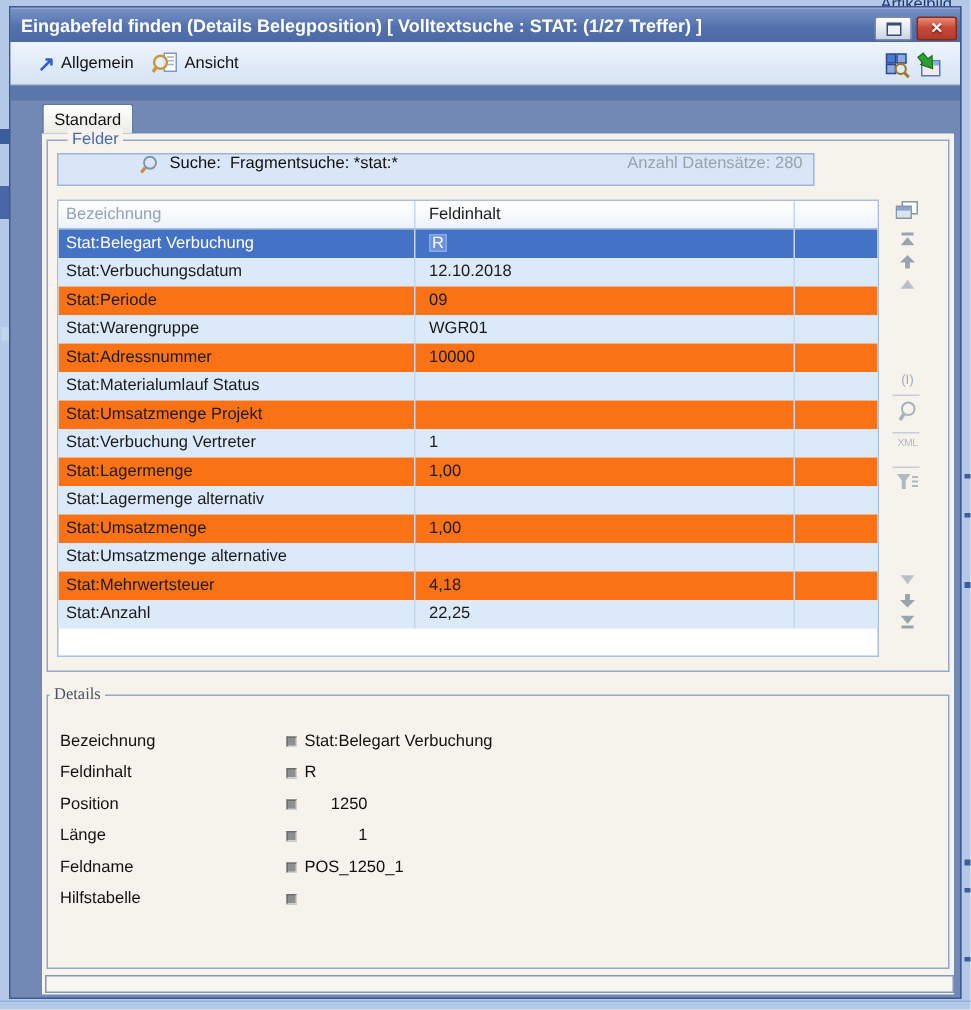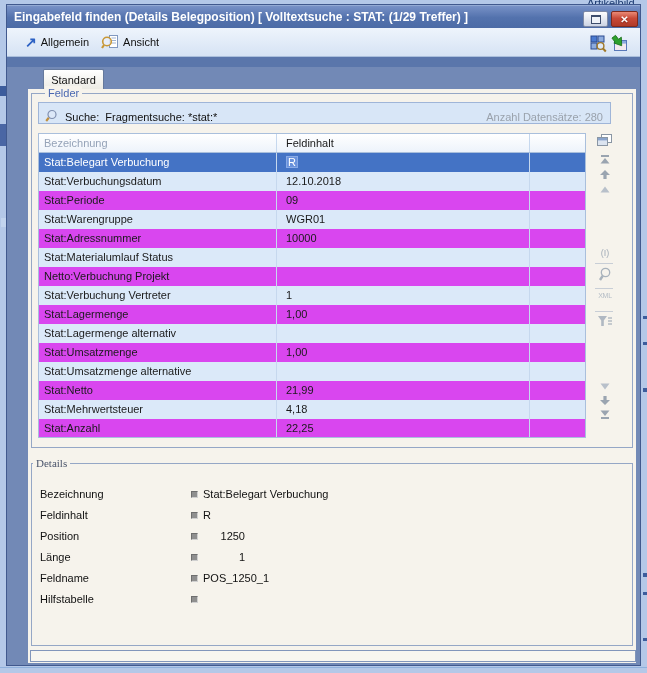--- a/index.html
+++ b/index.html
@@ -47,55 +47,55 @@
   .tb-item .lbl{color:#111;}
   .arrow-ne{color:#2d62c4;font-weight:bold;font-size:14px;line-height:12px;}
   .tb-right{position:absolute;top:5px;display:flex;}
   .band{position:absolute;left:0;top:52px;width:633px;height:10px;background:#5a76ab;}
 
   
   .tab{
     position:absolute;left:21px;top:64px;width:61px;height:20px;
     background:linear-gradient(#ffffff,#ecebe4);
     border:1px solid #65799c;border-bottom:none;border-radius:2px 2px 0 0;
-    display:flex;align-items:center;justify-content:center;color:#111;box-sizing:border-box;margin-left:15px;
+    display:flex;align-items:center;justify-content:center;color:#111;box-sizing:border-box;
   }
 
   
   .content{
     position:absolute;left:21px;top:84px;width:608px;height:574px;
     background:#f6f3ec;
   }
 
   
   .groupbox{position:absolute;border:1px solid #95a7c6;box-sizing:border-box;}
   .gb-felder{left:3px;top:4px;width:602px;height:355px;}
   .gb-details{left:3px;top:374px;width:602px;height:183px;}
   .gb-label{position:absolute;top:-8px;left:1px;background:#f6f3ec;padding:0 3px;line-height:14px;}
   .gb-label.blue{color:#4a68b2;margin-left:12px;}
   .gb-label.dark{color:#49536a;font-family:Liberation Serif, serif;}
 
   
   .searchbar{
-    position:absolute;left:10px;top:13px;width:573px;height:22px;
+    position:absolute;left:10px;top:13px;width:505px;height:22px;
     background:#d8e6f7;border:1px solid #9fb5d8;box-sizing:border-box;
-    display:flex;align-items:flex-end;
+    display:flex;align-items:flex-start;padding-left:48px;
   }
   .searchbar .stext{margin-left:7px;white-space:pre;color:#111;}
   .searchbar .count{position:absolute;right:7px;color:#9aa2ac;}
   .search-mag{margin-left:5px;}
 
   
   .table{
     position:absolute;left:10px;top:44px;width:548px;height:305px;
     background:#fff;border:1px solid #a9bfdc;box-sizing:border-box;overflow:hidden;
   }
   .thead{display:flex;height:18px;line-height:18px;
     background:linear-gradient(#ffffff,#edf3fb);border-bottom:1px solid #a9bfdc;}
-  .tr{display:flex;height:19px;line-height:19px;background:#d946ef;}
+  .tr{display:flex;height:19px;line-height:19px;background:#f97316;}
   .tbody .tr:nth-child(even){background:#dbe9f9;}
   .tbody .tr.sel{background:#4473c5;color:#fff;}
   .c1{width:238px;padding-left:5px;box-sizing:border-box;border-right:1px solid #c6d8ee;
       white-space:nowrap;overflow:hidden;}
   .c2{width:253px;padding-left:9px;box-sizing:border-box;border-right:1px solid #c6d8ee;
       white-space:nowrap;overflow:hidden;}
   .c3{flex:1;}
   .th-gray{color:#95a3b8;}
   .edit-sel{background:#6a92dc;box-shadow:inset 0 0 0 1px #89aae6;padding:0 2px;color:#fff;}
 
@@ -134,21 +134,21 @@
 <div class="bg-mark" style="left:643px;top:342px;width:4px;height:3px;"></div>
 <div class="bg-mark" style="left:643px;top:388px;width:4px;height:4px;"></div>
 <div class="bg-mark" style="left:643px;top:573px;width:4px;height:4px;"></div>
 <div class="bg-mark" style="left:643px;top:592px;width:4px;height:3px;"></div>
 <div class="bg-mark" style="left:643px;top:638px;width:4px;height:3px;"></div>
 <div class="bg-bottom-line"></div>
 
 <div class="dialog">
 
   <div class="titlebar">
-    <span class="title">Eingabefeld finden (Details Belegposition) [ Volltextsuche : STAT: (1/29 Treffer) ]</span>
+    <span class="title">Eingabefeld finden (Details Belegposition) [ Volltextsuche : STAT: (1/27 Treffer) ]</span>
   </div>
   <div class="winbtn btn-restore">
     <span class="glyph"></span>
   </div>
   <div class="winbtn btn-close">
     <span>✕</span>
   </div>
 
   <div class="toolbar">
     <div class="tb-item">
@@ -239,21 +239,21 @@
     <div class="c1">Stat:Adressnummer</div>
     <div class="c2">10000</div>
     <div class="c3"></div>
   </div>
           <div class="tr">
     <div class="c1">Stat:Materialumlauf Status</div>
     <div class="c2"></div>
     <div class="c3"></div>
   </div>
           <div class="tr">
-    <div class="c1">Netto:Verbuchung Projekt</div>
+    <div class="c1">Stat:Umsatzmenge Projekt</div>
     <div class="c2"></div>
     <div class="c3"></div>
   </div>
           <div class="tr">
     <div class="c1">Stat:Verbuchung Vertreter</div>
     <div class="c2">1</div>
     <div class="c3"></div>
   </div>
           <div class="tr">
     <div class="c1">Stat:Lagermenge</div>
@@ -266,25 +266,20 @@
     <div class="c3"></div>
   </div>
           <div class="tr">
     <div class="c1">Stat:Umsatzmenge</div>
     <div class="c2">1,00</div>
     <div class="c3"></div>
   </div>
           <div class="tr">
     <div class="c1">Stat:Umsatzmenge alternative</div>
     <div class="c2"></div>
-    <div class="c3"></div>
-  </div>
-          <div class="tr">
-    <div class="c1">Stat:Netto</div>
-    <div class="c2">21,99</div>
     <div class="c3"></div>
   </div>
           <div class="tr">
     <div class="c1">Stat:Mehrwertsteuer</div>
     <div class="c2">4,18</div>
     <div class="c3"></div>
   </div>
           <div class="tr">
     <div class="c1">Stat:Anzahl</div>
     <div class="c2">22,25</div>

